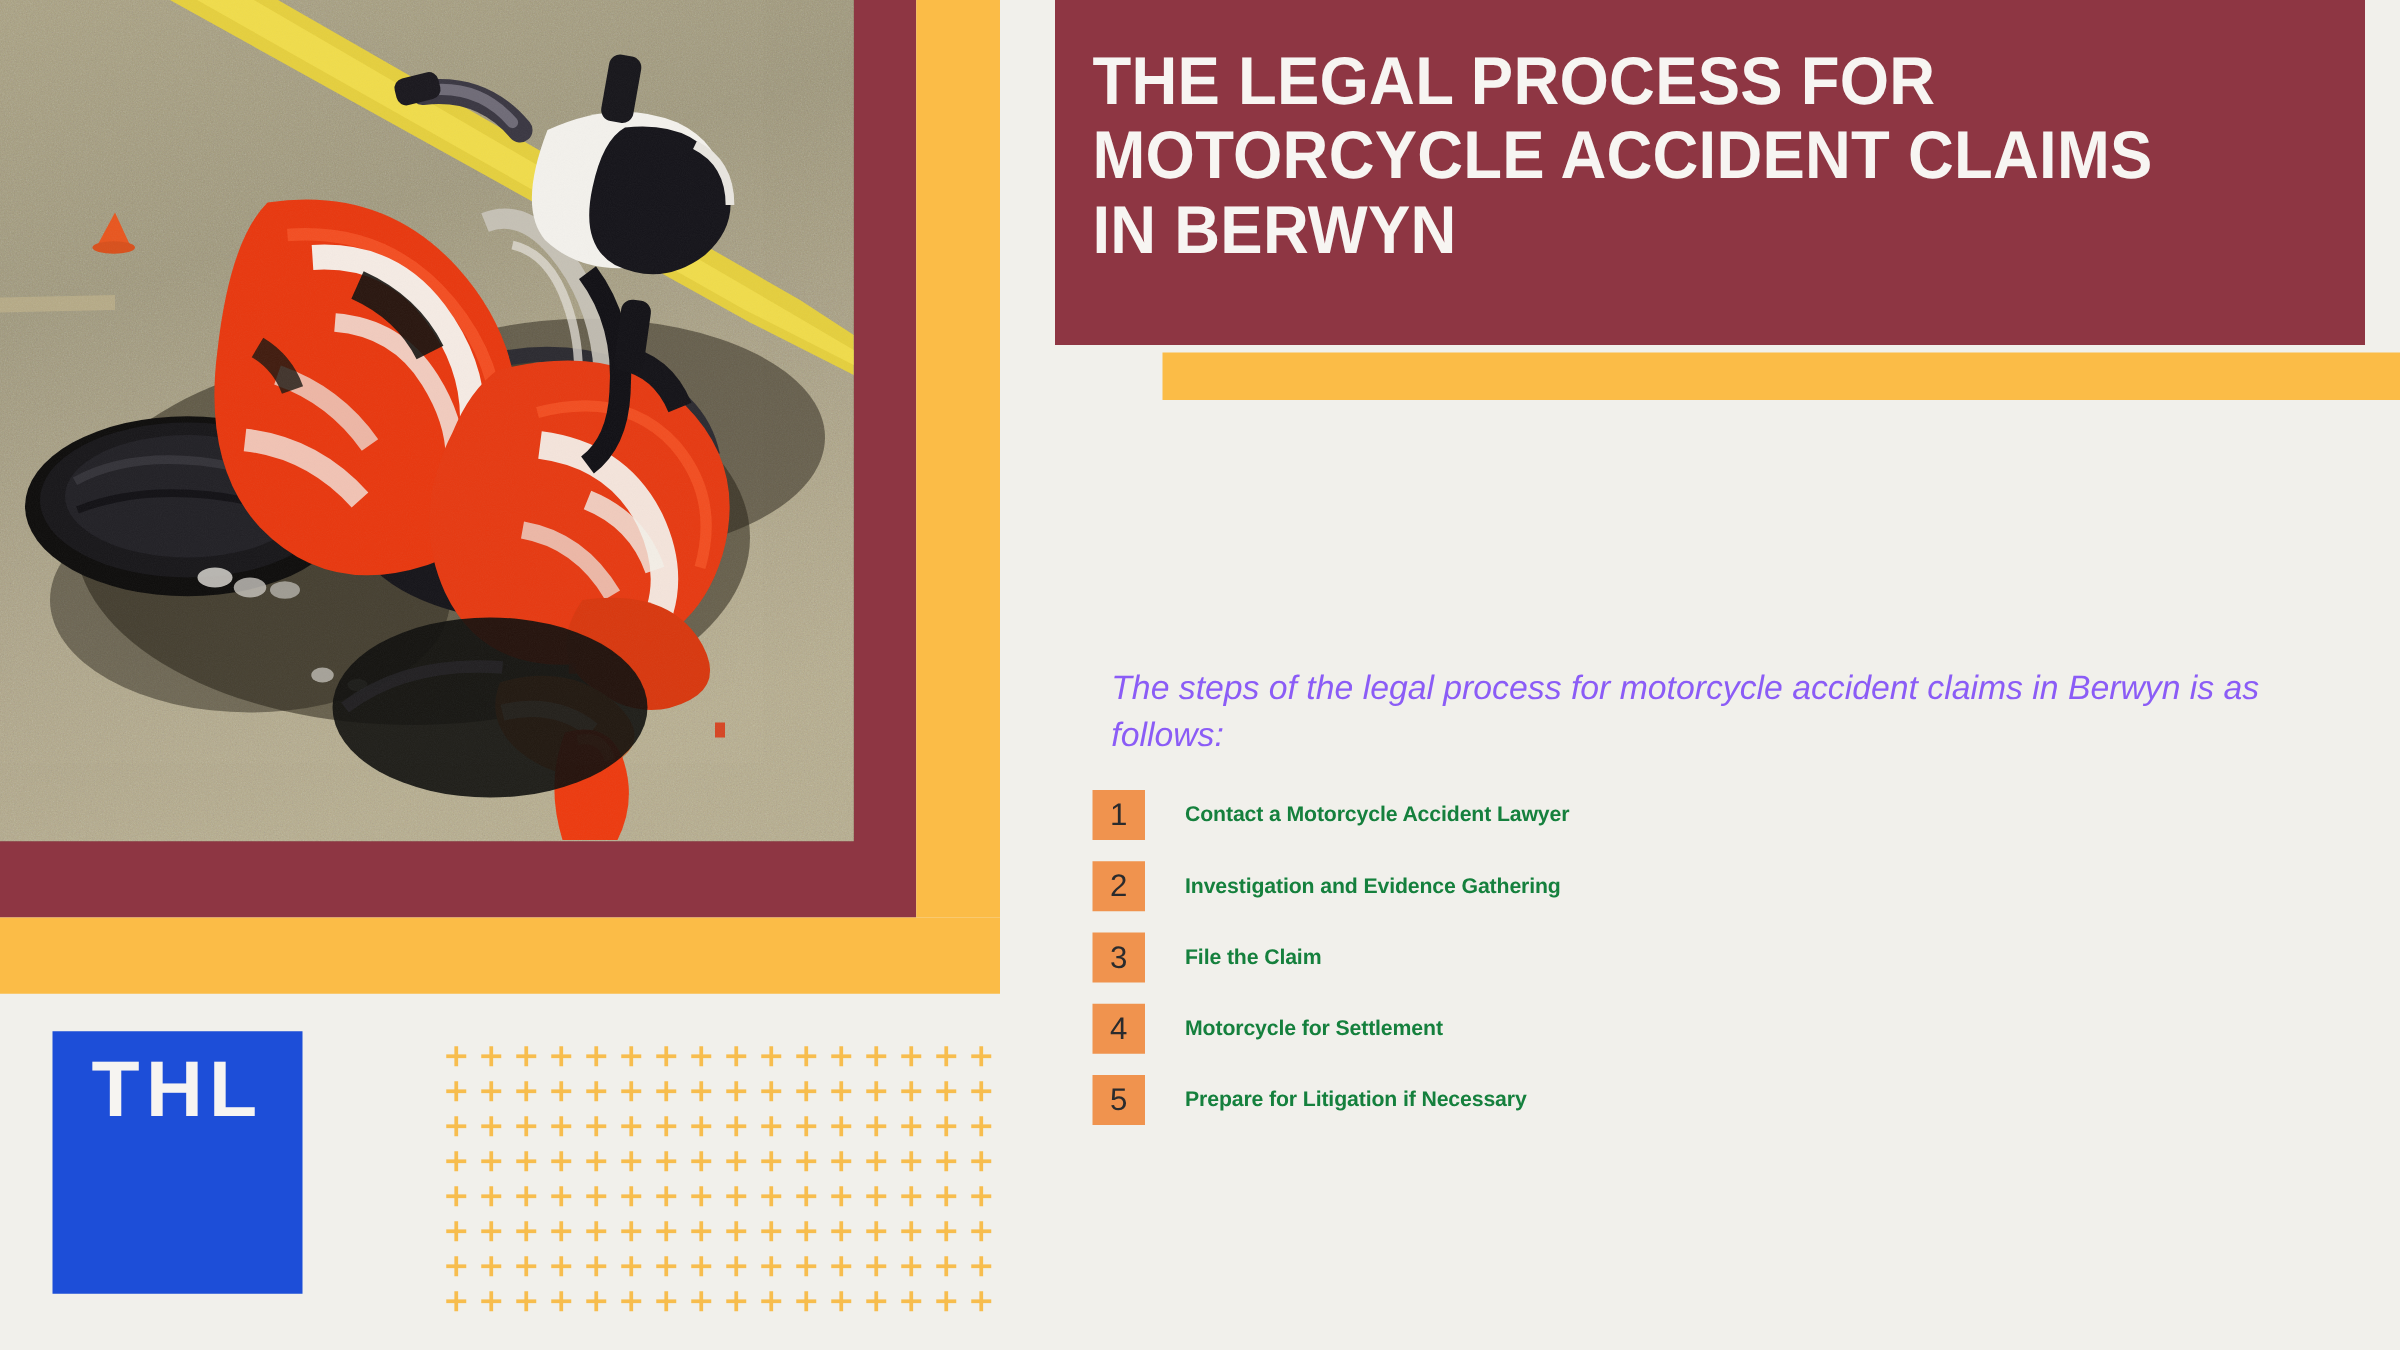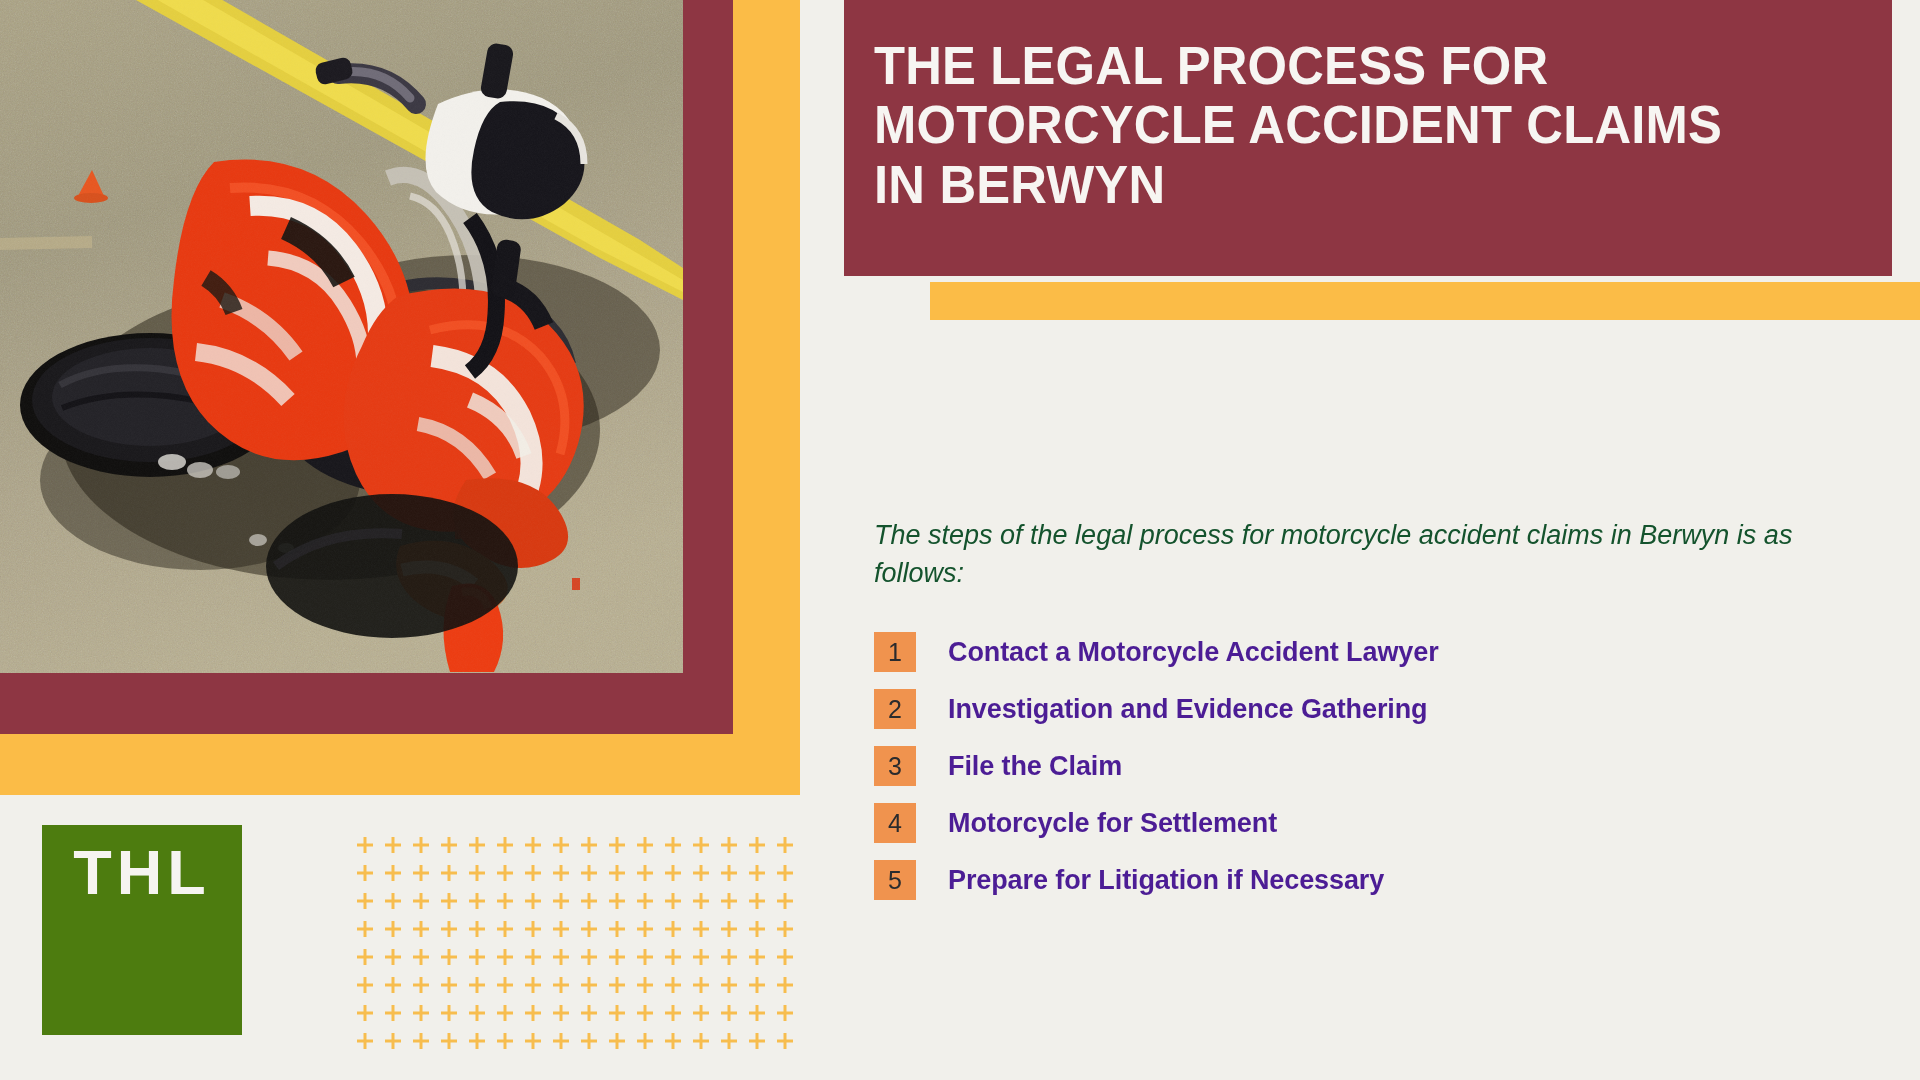--- a/index.html
+++ b/index.html
@@ -98,22 +98,22 @@
 
   
   .intro {
     position: absolute;
     left: 874px;
     top: 516px;
     width: 930px;
     font-size: 27px;
     font-style: italic;
     line-height: 1.42;
-    color: #14532d;
-    margin: 0;
+    color: #8b5cf6;
+    margin: 15px;
   }
   .steps {
     position: absolute;
     left: 874px;
     top: 630px;
     width: 960px;
   }
   .step-row {
     display: flex;
     align-items: center;
@@ -128,23 +128,23 @@
     font-size: 25px;
     font-weight: normal;
     display: flex;
     align-items: center;
     justify-content: center;
     flex: none;
     line-height: 1;
   }
   .step-label {
     margin-left: 32px;
-    font-size: 27px;
+    font-size: 17px;
     font-weight: bold;
-    color: #4c1d95;
+    color: #15803d;
     white-space: nowrap;
     letter-spacing: -0.1px;
   }
 
   
   .logo-block {
     position: absolute;
     left: 42px;
     top: 825px;
     width: 200px;
@@ -312,21 +312,21 @@
     <div class="step-row">
       <div class="step-badge" style="background: rgb(240, 147, 78); color: rgb(42, 43, 45);">4</div>
       <div class="step-label">Motorcycle for Settlement</div>
     </div>
     <div class="step-row">
       <div class="step-badge" style="background: rgb(240, 147, 78); color: rgb(42, 43, 45);">5</div>
       <div class="step-label">Prepare for Litigation if Necessary</div>
     </div>
   </div>
 
-  <div class="logo-block" style="background: #4d7c0f;">
+  <div class="logo-block" style="background: #1d4ed8;">
     <div class="logo-text" style="color: rgb(246, 244, 241);">THL</div>
   </div>
 
   <div class="plus-grid">
     <svg id="plus-svg" width="442" height="222">
         <rect x="2" y="8.5" width="16" height="3" fill="#F7BD4E"></rect>
         <rect x="8.5" y="2" width="3" height="16" fill="#F7BD4E"></rect>
         <rect x="30" y="8.5" width="16" height="3" fill="#F7BD4E"></rect>
         <rect x="36.5" y="2" width="3" height="16" fill="#F7BD4E"></rect>
         <rect x="58" y="8.5" width="16" height="3" fill="#F7BD4E"></rect>

